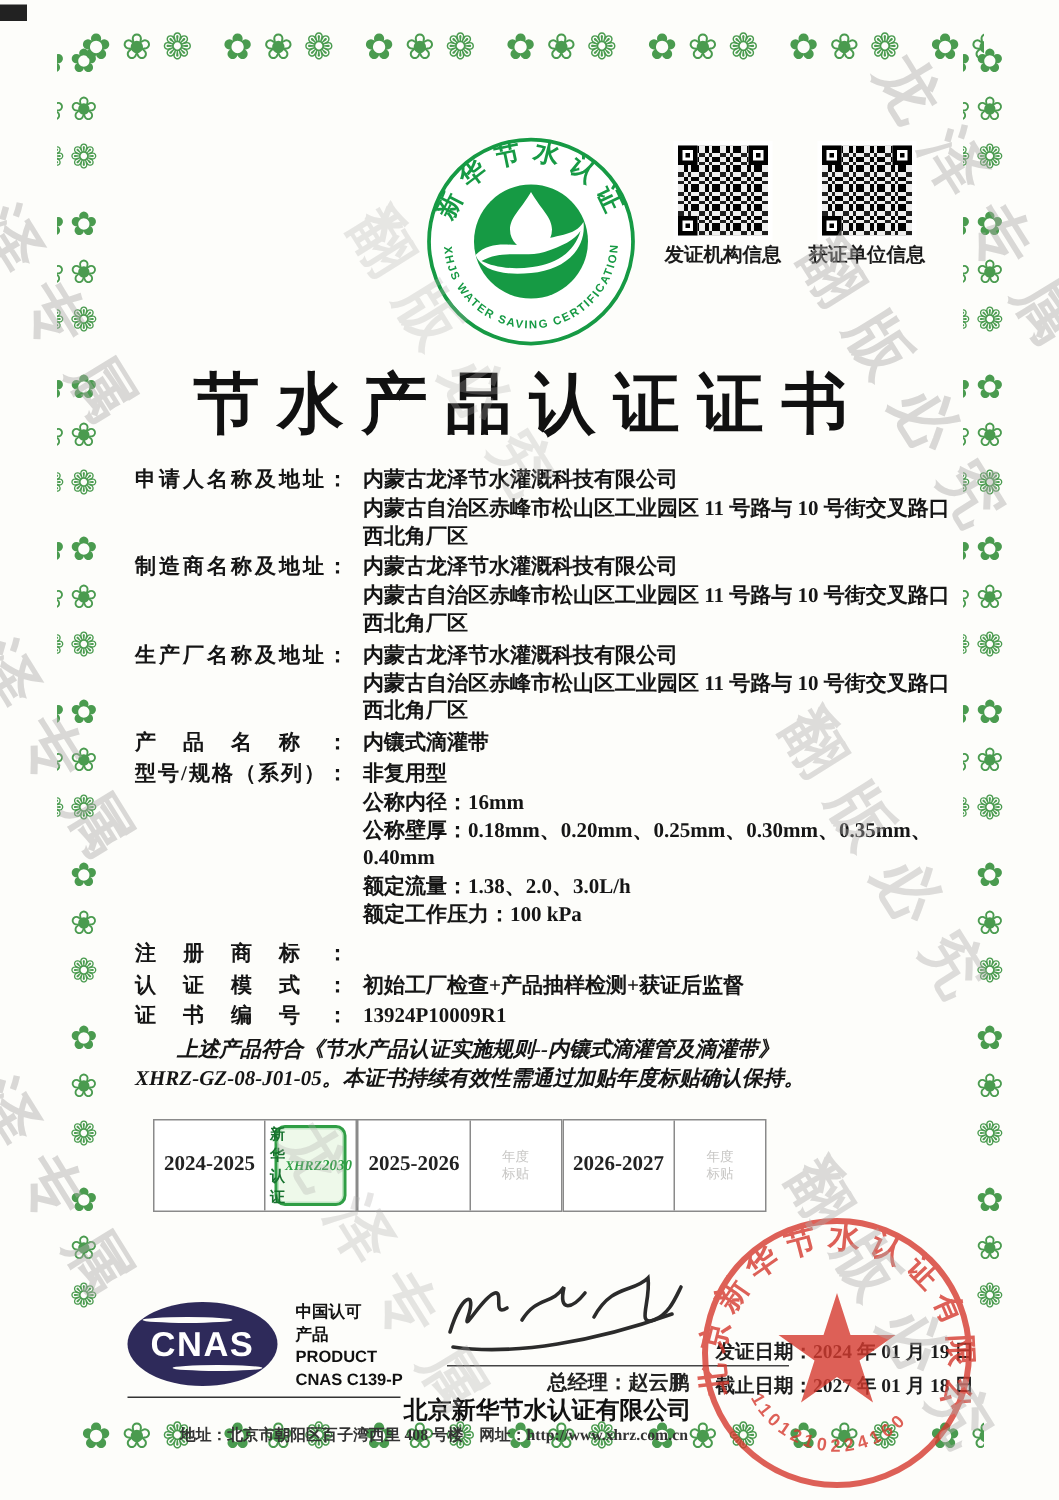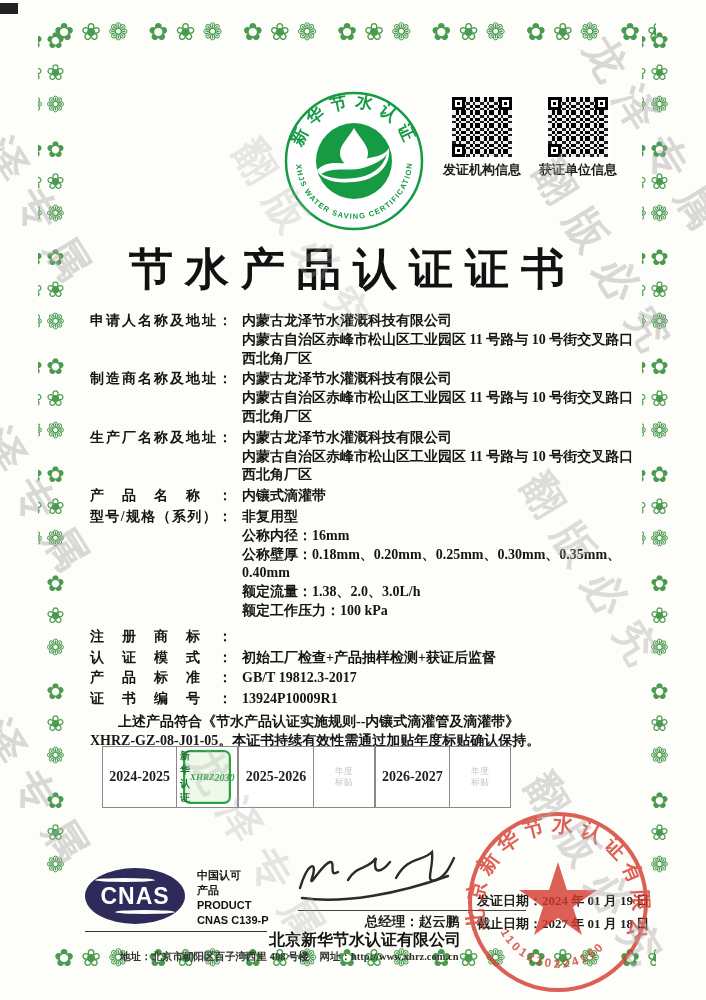--- a/index.html
+++ b/index.html
@@ -42,21 +42,21 @@
   .qr-label{margin-top:4px;font-size:13px;font-weight:bold;color:#1a1a1a;white-space:nowrap;}
 
   .title{position:absolute;left:0;right:0;top:240px;text-align:center;font-size:44px;font-weight:bold;color:#111;letter-spacing:12px;z-index:2;}
 
   
   .fields{position:absolute;left:90px;right:64px;top:310px;z-index:2;font-size:14px;line-height:18.8px;color:#151515;font-weight:600;}
   .frow{display:flex;margin-top:2px;}
   .frow.gap{margin-top:7px;align-items:center;}
   .flabel{flex:0 0 142px;text-align:justify;text-align-last:justify;}
   .fvalue{flex:1;padding-left:10px;white-space:pre-line;}
-  .statement{margin-top:4px;text-indent:2em;white-space:pre-line;font-weight:bold;}
+  .statement{margin-top:4px;text-indent:2em;white-space:pre-line;font-weight:bold;font-style:italic;}
 
   
   .years{position:absolute;left:102px;top:746px;width:409px;display:flex;justify-content:space-between;z-index:2;}
   .ybox{width:135px;height:60px;border:1px solid #8a8a8a;display:flex;background:#fff;}
   .ycell{flex:1.1;display:flex;align-items:center;justify-content:center;font-size:14px;font-weight:bold;color:#222;}
   .scell{flex:0.9;border-left:1px solid #8a8a8a;display:flex;align-items:center;justify-content:center;}
   .sticker{width:44px;height:50px;border:2px solid #2f9e45;border-radius:7px;background:#eef9ea;display:flex;flex-direction:row;align-items:center;justify-content:center;box-shadow:0 0 0 1px #bfe5c4 inset;}
   .stk-t{font-size:10px;font-weight:bold;color:#17722e;letter-spacing:0;}
   .stk-c{font-size:9px;font-weight:bold;font-style:italic;color:#2f9e45;}
   .stk-y{font-size:10px;font-weight:bold;font-style:italic;color:#2f9e45;}
@@ -171,24 +171,20 @@
     </div>
     <div class="frow gap">
       <span class="flabel">注册商标：</span>
       <span class="fvalue"></span>
     </div>
     <div class="frow">
       <span class="flabel">认证模式：</span>
       <span class="fvalue">初始工厂检查+产品抽样检测+获证后监督</span>
     </div>
     <div class="frow">
-      <span class="flabel">产品标准：</span>
-      <span class="fvalue">GB/T 19812.3-2017</span>
-    </div>
-    <div class="frow">
       <span class="flabel">证书编号：</span>
       <span class="fvalue">13924P10009R1</span>
     </div>
     <p class="statement" style="margin:4px 0 0 0;">上述产品符合《节水产品认证实施规则--内镶式滴灌管及滴灌带》
 XHRZ-GZ-08-J01-05。本证书持续有效性需通过加贴年度标贴确认保持。</p>
   </div>
 
   <div class="years">
     <div class="ybox">
       <div class="ycell">2024-2025</div>

